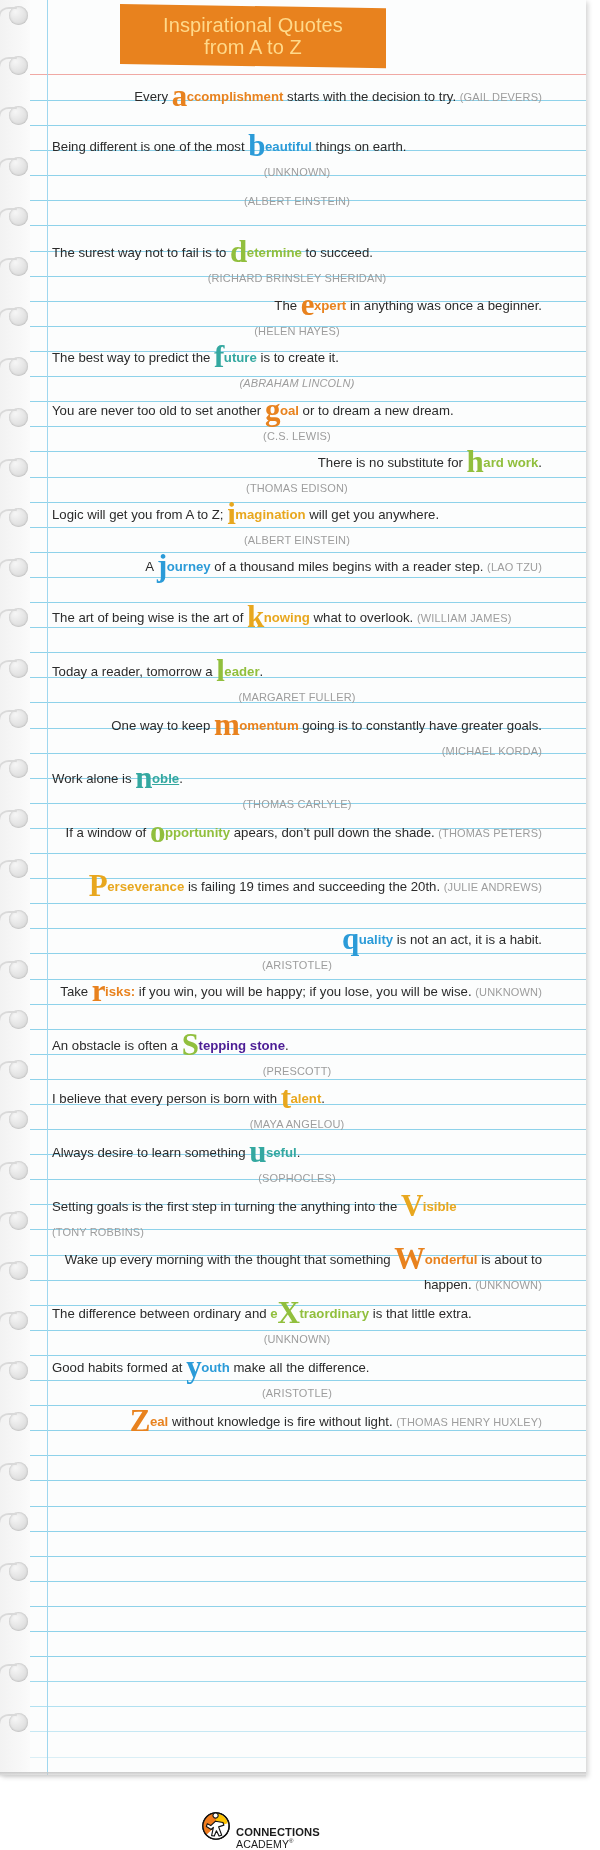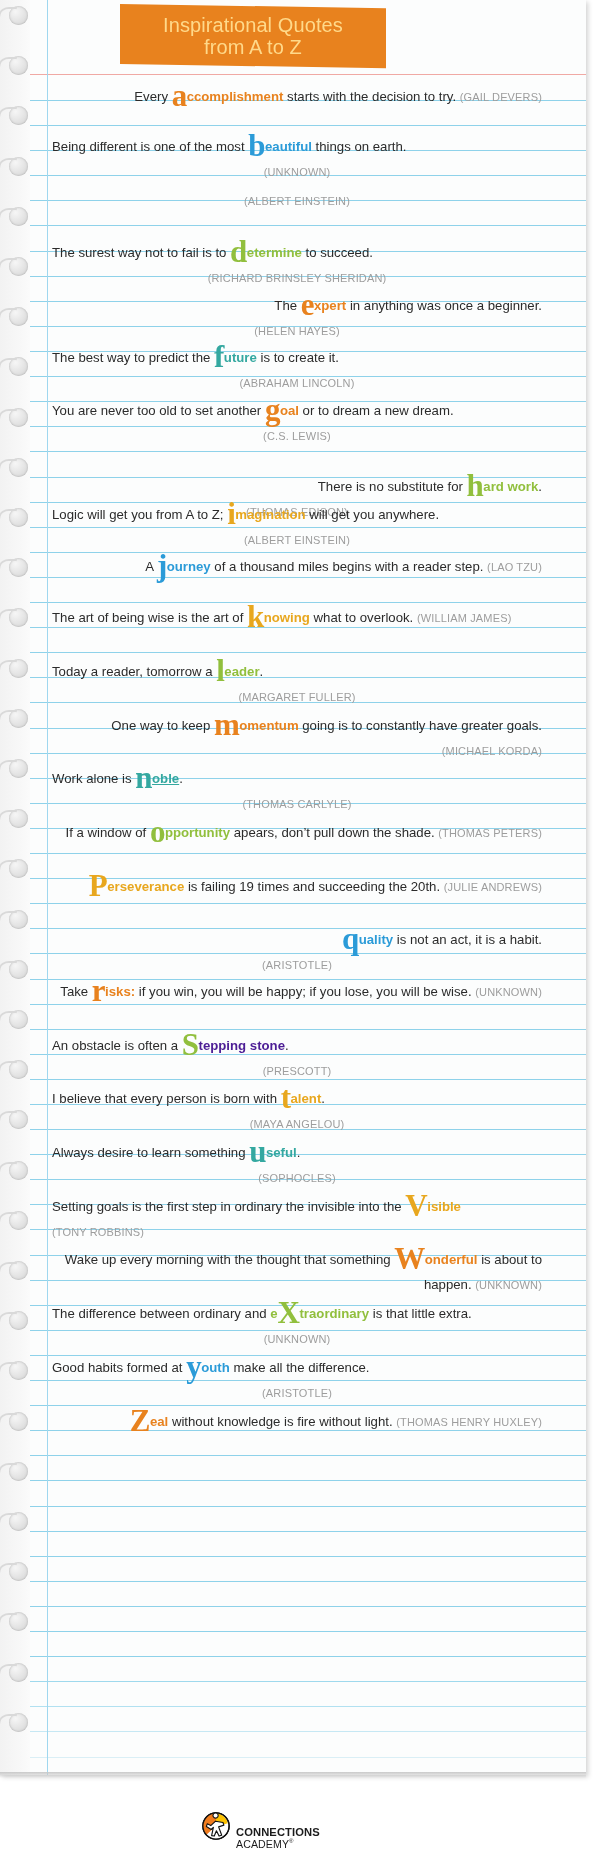--- a/index.html
+++ b/index.html
@@ -285,27 +285,27 @@
       <div class="quote left" style="position: absolute; top: 156px; left: 0px; right: 0px;">
         <div class="qtext"><span>The surest way not to fail is to </span><span class="dropcap" style="color: rgb(145, 191, 61);">d</span><span class="kw" style="color: rgb(145, 191, 61);">etermine</span><span> to succeed.</span></div>
         <div style="text-align: center;"><span class="attr">(RICHARD BRINSLEY SHERIDAN)</span></div>
       </div>
       <div class="quote" style="position: absolute; top: 209px; left: 0px; right: 0px;">
         <div class="qtext"><span>The </span><span class="dropcap" style="color: rgb(232, 130, 30);">e</span><span class="kw" style="color: rgb(232, 130, 30);">xpert</span><span> in anything was once a beginner.</span></div>
         <div style="text-align: center;"><span class="attr">(HELEN HAYES)</span></div>
       </div>
       <div class="quote left" style="position: absolute; top: 261px; left: 0px; right: 0px;">
         <div class="qtext"><span>The best way to predict the </span><span class="dropcap" style="color: rgb(52, 168, 160);">f</span><span class="kw" style="color: rgb(52, 168, 160);">uture</span><span> is to create it.</span></div>
-        <div style="text-align: center;"><span class="attr">(ABRAHAM LINCOLN)</span></div>
+        <div style="text-align: center; font-style: italic;"><span class="attr">(ABRAHAM LINCOLN)</span></div>
       </div>
       <div class="quote left" style="position: absolute; top: 314px; left: 0px; right: 0px;">
         <div class="qtext"><span>You are never too old to set another </span><span class="dropcap" style="color: rgb(232, 130, 30);">g</span><span class="kw" style="color: rgb(232, 130, 30);">oal</span><span> or to dream a new dream.</span></div>
         <div style="text-align: center;"><span class="attr">(C.S. LEWIS)</span></div>
       </div>
-      <div class="quote" style="position: absolute; top: 366px; left: 0px; right: 0px; margin-top: 24px;">
+      <div class="quote" style="position: absolute; top: 366px; left: 0px; right: 0px;">
         <div class="qtext"><span>There is no substitute for </span><span class="dropcap" style="color: rgb(145, 191, 61);">h</span><span class="kw" style="color: rgb(145, 191, 61);">ard work</span><span>.</span></div>
         <div style="text-align: center;"><span class="attr">(THOMAS EDISON)</span></div>
       </div>
       <div class="quote left" style="position: absolute; top: 418px; left: 0px; right: 0px;">
         <div class="qtext"><span>Logic will get you from A to Z; </span><span class="dropcap" style="color: rgb(232, 167, 30);">i</span><span class="kw" style="color: rgb(232, 167, 30);">magination</span><span> will get you anywhere.</span></div>
         <div style="text-align: center;"><span class="attr">(ALBERT EINSTEIN)</span></div>
       </div>
       <div class="quote" style="position: absolute; top: 470px; left: 0px; right: 0px;">
         <div class="qtext"><span>A </span><span class="dropcap" style="color: rgb(43, 155, 216);">j</span><span class="kw" style="color: rgb(43, 155, 216);">ourney</span><span> of a thousand miles begins with a reader step. </span><span class="attr">(LAO TZU)</span></div>
       </div>
@@ -342,21 +342,21 @@
       </div>
       <div class="quote left" style="position: absolute; top: 1002px; left: 0px; right: 0px;">
         <div class="qtext"><span>I believe that every person is born with </span><span class="dropcap" style="color: rgb(232, 167, 30);">t</span><span class="kw" style="color: rgb(232, 167, 30);">alent</span><span>.</span></div>
         <div style="text-align: center;"><span class="attr">(MAYA ANGELOU)</span></div>
       </div>
       <div class="quote left" style="position: absolute; top: 1056px; left: 0px; right: 0px;">
         <div class="qtext"><span>Always desire to learn something </span><span class="dropcap" style="color: rgb(52, 168, 160);">u</span><span class="kw" style="color: rgb(52, 168, 160);">seful</span><span>.</span></div>
         <div style="text-align: center;"><span class="attr">(SOPHOCLES)</span></div>
       </div>
       <div class="quote left" style="position: absolute; top: 1110px; left: 0px; right: 0px;">
-        <div class="qtext"><span>Setting goals is the first step in ordinary the invisible into the </span><span class="dropcap" style="color: rgb(232, 167, 30);">V</span><span class="kw" style="color: rgb(232, 167, 30);">isible</span><span> </span><span class="attr">(TONY ROBBINS)</span></div>
+        <div class="qtext"><span>Setting goals is the first step in turning the anything into the </span><span class="dropcap" style="color: rgb(232, 167, 30);">V</span><span class="kw" style="color: rgb(232, 167, 30);">isible</span><span> </span><span class="attr">(TONY ROBBINS)</span></div>
       </div>
       <div class="quote" style="position: absolute; top: 1163px; left: 0px; right: 0px;">
         <div class="qtext"><span>Wake up every morning with the thought that something </span><span class="dropcap" style="color: rgb(232, 130, 30);">W</span><span class="kw" style="color: rgb(232, 130, 30);">onderful</span><span> is about to happen. </span><span class="attr">(UNKNOWN)</span></div>
       </div>
       <div class="quote left" style="position: absolute; top: 1217px; left: 0px; right: 0px;">
         <div class="qtext"><span>The difference between ordinary and </span><span class="kw" style="color: rgb(145, 191, 61);">e</span><span class="dropcap" style="color: rgb(145, 191, 61);">X</span><span class="kw" style="color: rgb(145, 191, 61);">traordinary</span><span> is that little extra.</span></div>
         <div style="text-align: center;"><span class="attr">(UNKNOWN)</span></div>
       </div>
       <div class="quote left" style="position: absolute; top: 1271px; left: 0px; right: 0px;">
         <div class="qtext"><span>Good habits formed at </span><span class="dropcap" style="color: rgb(43, 155, 216);">y</span><span class="kw" style="color: rgb(43, 155, 216);">outh</span><span> make all the difference.</span></div>

